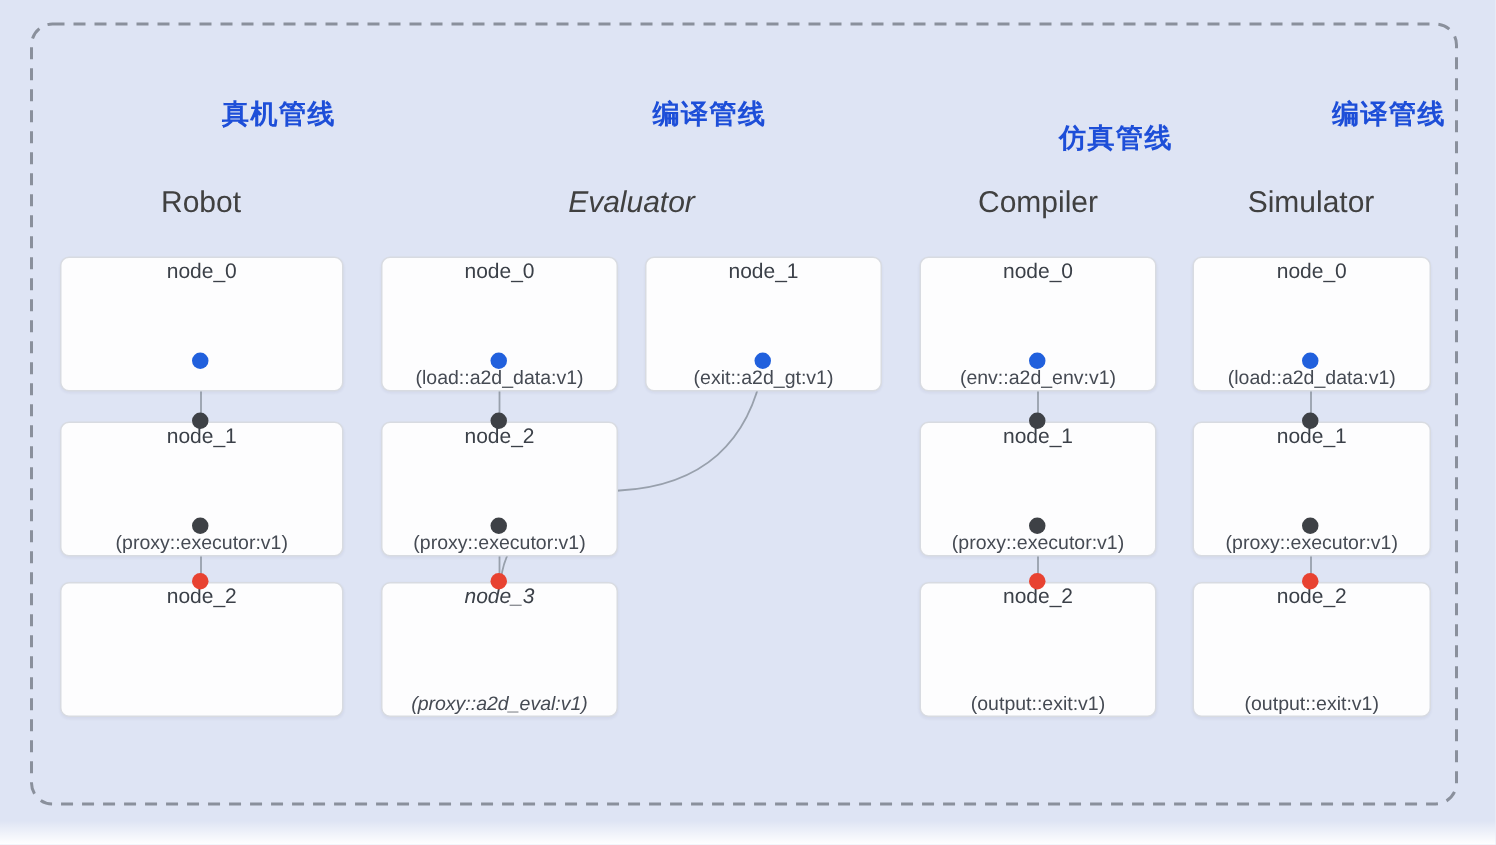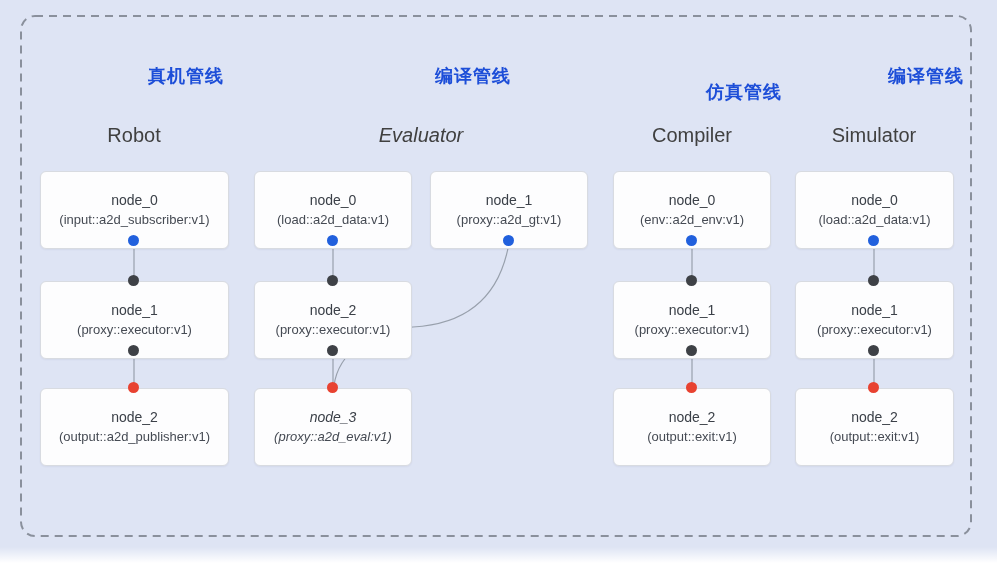--- a/index.html
+++ b/index.html
@@ -22,24 +22,24 @@
     position:absolute;width:180px;text-align:right;
     font-size:18px;font-weight:700;color:#1d4ed8;letter-spacing:1px;
     z-index:2;
   }
   .en-title{
     position:absolute;width:180px;text-align:center;
     font-size:20px;font-weight:400;color:#404040;
     z-index:2;
   }
   .node{
-    position:absolute;height:78px;box-sizing:border-box;
+    position:absolute;height:90px;box-sizing:border-box;
     background:#fdfdfe;border:1px solid #d8dbe1;border-radius:6px;
     box-shadow:0 1px 2px rgba(30,40,80,.06);
-    display:flex;flex-direction:column;justify-content:center;align-items:center;
+    display:flex;flex-direction:column;justify-content:space-between;align-items:center;
     gap:3px;z-index:2;
   }
   .node .nm{font-size:14px;color:#3b4048;line-height:17px;}
   .node .tp{font-size:13px;color:#454a53;line-height:16px;}
   .port{
     position:absolute;width:11px;height:11px;border-radius:50%;z-index:4;
   }
   .p-blue{background:#2160dd;}
   .p-dark{background:#3e4146;}
   .p-red{background:#e84231;}
@@ -72,38 +72,36 @@
 <div class="zh-title" style="left:602px;top:80px;">仿真管线</div>
 <div class="zh-title" style="left:784px;top:64px;">编译管线</div>
 
 <div class="en-title" style="left:44px;top:124px;">Robot</div>
 <div class="en-title" style="left:331px;top:124px;font-style:italic;">Evaluator</div>
 <div class="en-title" style="left:602px;top:124px;">Compiler</div>
 <div class="en-title" style="left:784px;top:124px;">Simulator</div>
 
 <div class="node" style="left:40px;top:171px;width:189px;">
   <div class="nm">node_0</div>
-  <div class="tp">(input::a2d_subscriber:v1)</div>
 </div>
 <div class="node" style="left:40px;top:281px;width:189px;">
   <div class="nm">node_1</div>
   <div class="tp">(proxy::executor:v1)</div>
 </div>
 <div class="node" style="left:40px;top:388px;width:189px;">
   <div class="nm">node_2</div>
-  <div class="tp">(output::a2d_publisher:v1)</div>
 </div>
 
 <div class="node" style="left:254px;top:171px;width:158px;">
   <div class="nm">node_0</div>
   <div class="tp">(load::a2d_data:v1)</div>
 </div>
 <div class="node" style="left:430px;top:171px;width:158px;">
   <div class="nm">node_1</div>
-  <div class="tp">(proxy::a2d_gt:v1)</div>
+  <div class="tp">(exit::a2d_gt:v1)</div>
 </div>
 <div class="node" style="left:254px;top:281px;width:158px;">
   <div class="nm">node_2</div>
   <div class="tp">(proxy::executor:v1)</div>
 </div>
 <div class="node" style="left:254px;top:388px;width:158px;font-style:italic;">
   <div class="nm">node_3</div>
   <div class="tp">(proxy::a2d_eval:v1)</div>
 </div>
 

